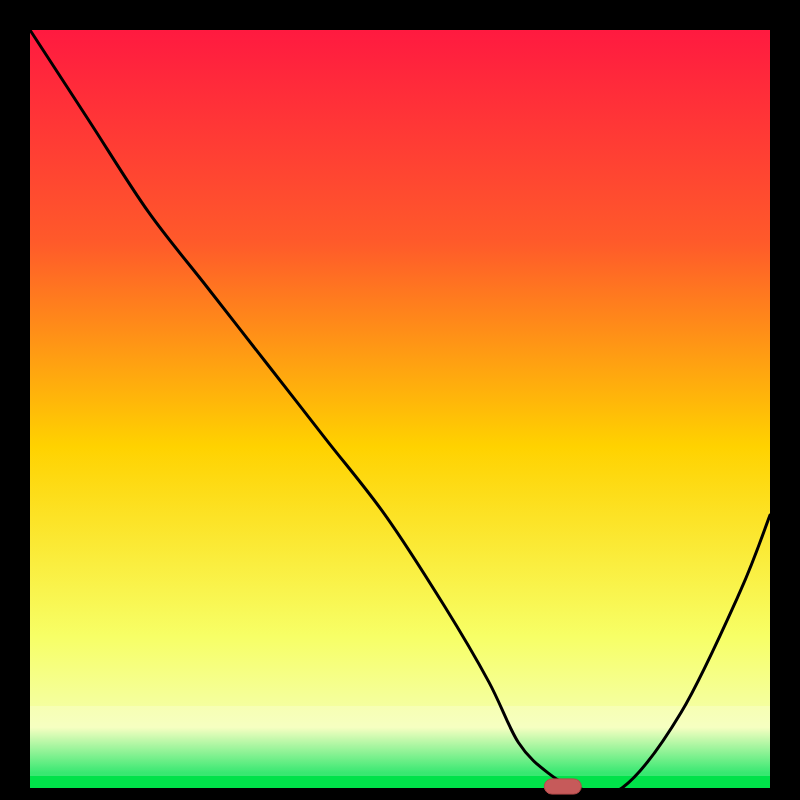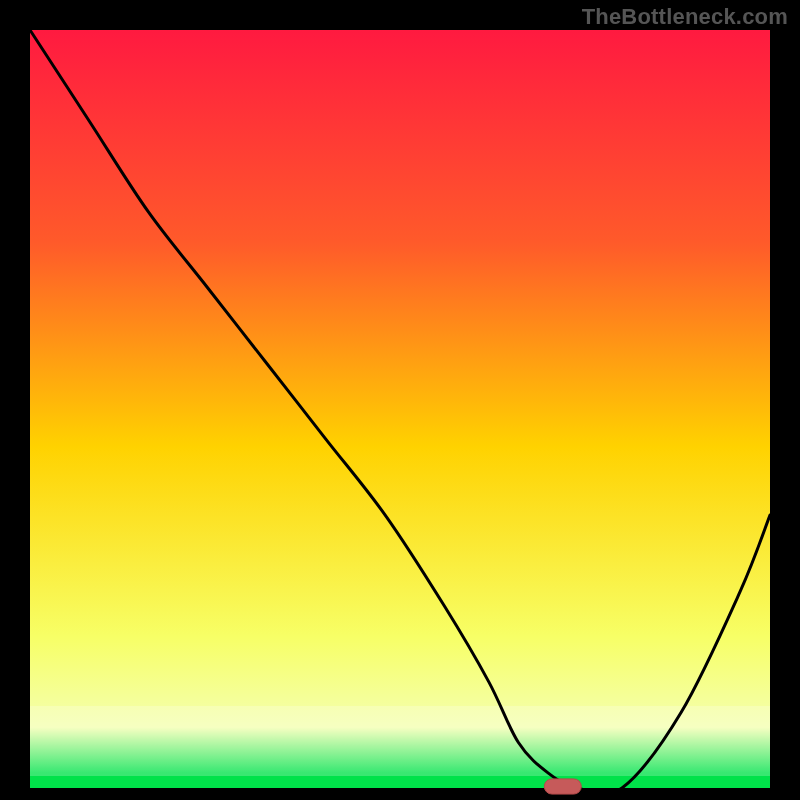--- a/index.html
+++ b/index.html
@@ -33,14 +33,13 @@
           </linearGradient>
         </defs>
         <rect x="0" y="0" width="800" height="800" fill="#000000"></rect>
         <rect x="30" y="30" width="740" height="758" fill="url(#bg-grad)"></rect>
         <rect x="30" y="706" width="740" height="70" fill="#ffffff" opacity="0.22"></rect>
         <rect x="30" y="776" width="740" height="12" fill="#00e24a"></rect>
         <path d="M 30 30 C 39.86666666666667 45.16, 69.46666666666667 90.64, 89.2 120.96 C 108.93333333333334 151.28, 128.66666666666669 184.12666666666667, 148.4 211.92 C 168.13333333333333 239.7133333333333, 187.86666666666667 262.4533333333333, 207.6 287.71999999999997 C 227.33333333333331 312.9866666666666, 247.06666666666666 338.25333333333333, 266.8 363.52 C 286.53333333333336 388.78666666666663, 306.26666666666665 414.0533333333334, 326 439.32000000000005 C 345.73333333333335 464.5866666666667, 365.46666666666664 487.32666666666665, 385.2 515.12 C 404.93333333333334 542.9133333333333, 427.1333333333334 578.2866666666667, 444.40000000000003 606.08 C 461.6666666666667 633.8733333333333, 476.4666666666667 659.14, 488.8 681.88 C 501.1333333333333 704.62, 508.5333333333334 727.36, 518.4000000000001 742.52 C 528.2666666666668 757.68, 538.1333333333333 765.26, 548 772.84 C 557.8666666666667 780.4200000000001, 565.2666666666667 785.4733333333334, 577.6 788 C 589.9333333333334 790.5266666666666, 604.7333333333333 800.6333333333333, 622 788 C 639.2666666666667 775.3666666666667, 661.4666666666667 745.0466666666667, 681.2 712.2 C 700.9333333333334 679.3533333333334, 725.6 623.7666666666667, 740.4 590.92 C 755.1999999999999 558.0733333333333, 765.0666666666666 527.7533333333333, 770 515.12" fill="none" stroke="#000000" stroke-width="3" stroke-linecap="round" stroke-linejoin="round"></path>
         <rect x="544.3" y="778.904" width="37" height="15.16" rx="7.58" ry="7.58" fill="#c65a5a" stroke="#b44a4a" stroke-width="1"></rect>
       </svg>
   </div>
-  <div class="watermark">TheBottleneck.com</div>
 </div>
 
 </body></html>

